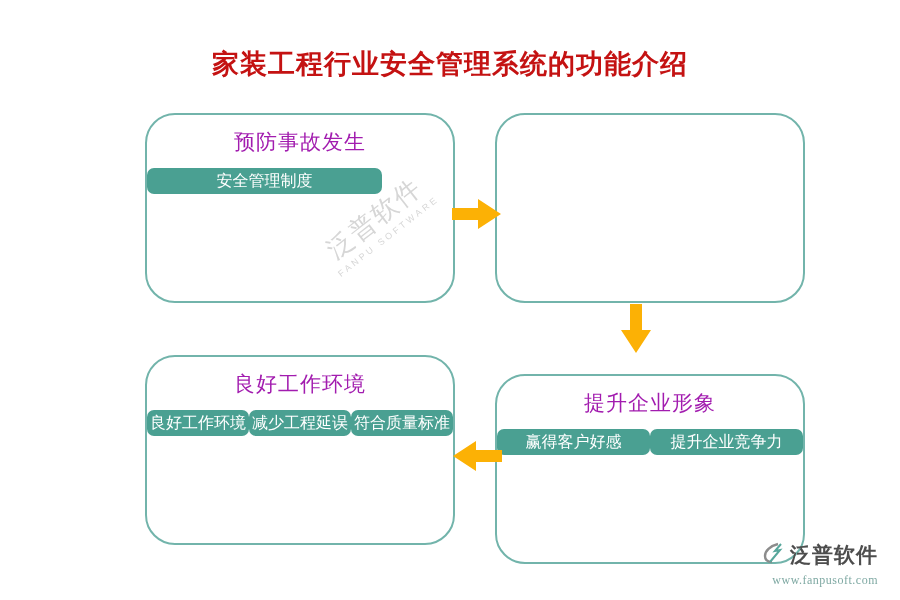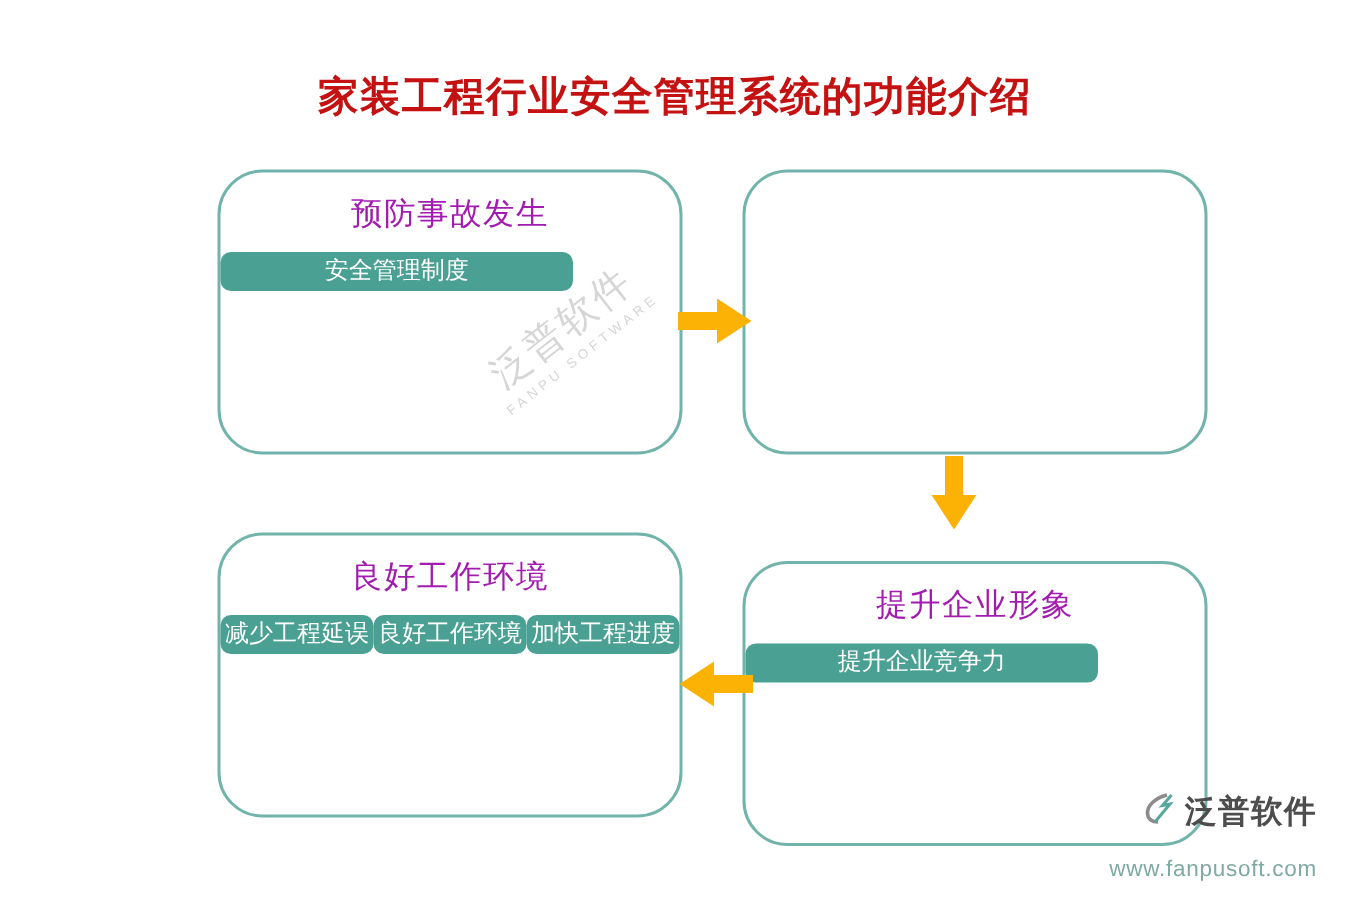--- a/index.html
+++ b/index.html
@@ -60,23 +60,23 @@
     color: #cfcfcf; text-align: center;
     pointer-events: none; opacity: 0.85;
   }
   .wm-line1 { font-size: 26px; letter-spacing: 2px; }
   .wm-line2 { font-size: 9px; letter-spacing: 3px; font-family: "Liberation Sans", sans-serif; }
 
   .footer { position: absolute; right: 22px; bottom: 12px; text-align: right; }
   .brand-row { display: flex; align-items: center; justify-content: flex-end; gap: 6px; }
   .brand-name { font-size: 21px; font-weight: 700; color: #4d4d4d; letter-spacing: 1px; }
   .brand-url {
-    margin-top: 16px;
-    font-size: 15px; color: #7fa9a3;
-    font-family: Liberation Sans, sans-serif;
+    margin-top: 4px;
+    font-size: 12px; color: #7fa9a3;
+    font-family: Liberation Serif, serif;
     letter-spacing: 0.5px;
   }
 </style>
 </head>
 <body>
 
 <div class="stage">
 
   <div class="page-title">家装工程行业安全管理系统的功能介绍</div>
 
@@ -86,29 +86,30 @@
       <div class="pill">安全管理制度</div>
     </div>
   </div>
 
   <div class="card" id="card-2">
   </div>
 
   <div class="card" id="card-3">
     <div class="card-title">良好工作环境</div>
     <div class="pills">
+      <div class="pill">良好工作环境</div>
       <div class="pill">减少工程延误</div>
-      <div class="pill">良好工作环境</div>
-      <div class="pill">加快工程进度</div>
+      <div class="pill">符合质量标准</div>
     </div>
   </div>
 
   <div class="card" id="card-4">
     <div class="card-title">提升企业形象</div>
     <div class="pills">
+      <div class="pill">赢得客户好感</div>
       <div class="pill">提升企业竞争力</div>
     </div>
   </div>
 
   <div class="arrow" id="arrow-right">
     <svg width="50" height="32" viewBox="0 0 50 32">
       <polygon points="0,10 26,10 26,1 49,16 26,31 26,22 0,22" fill="#fcb105"></polygon>
     </svg>
   </div>
   <div class="arrow" id="arrow-down">

